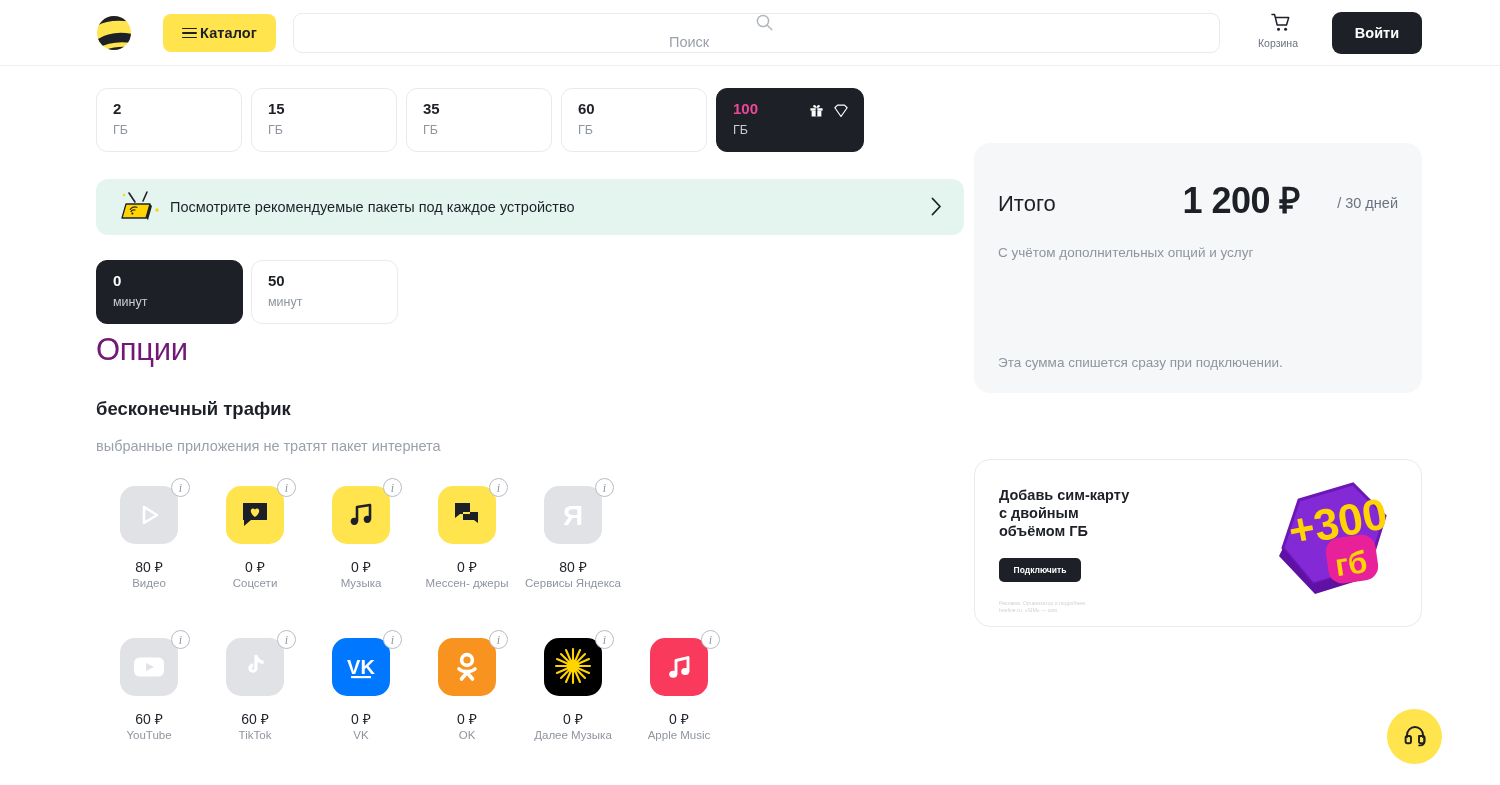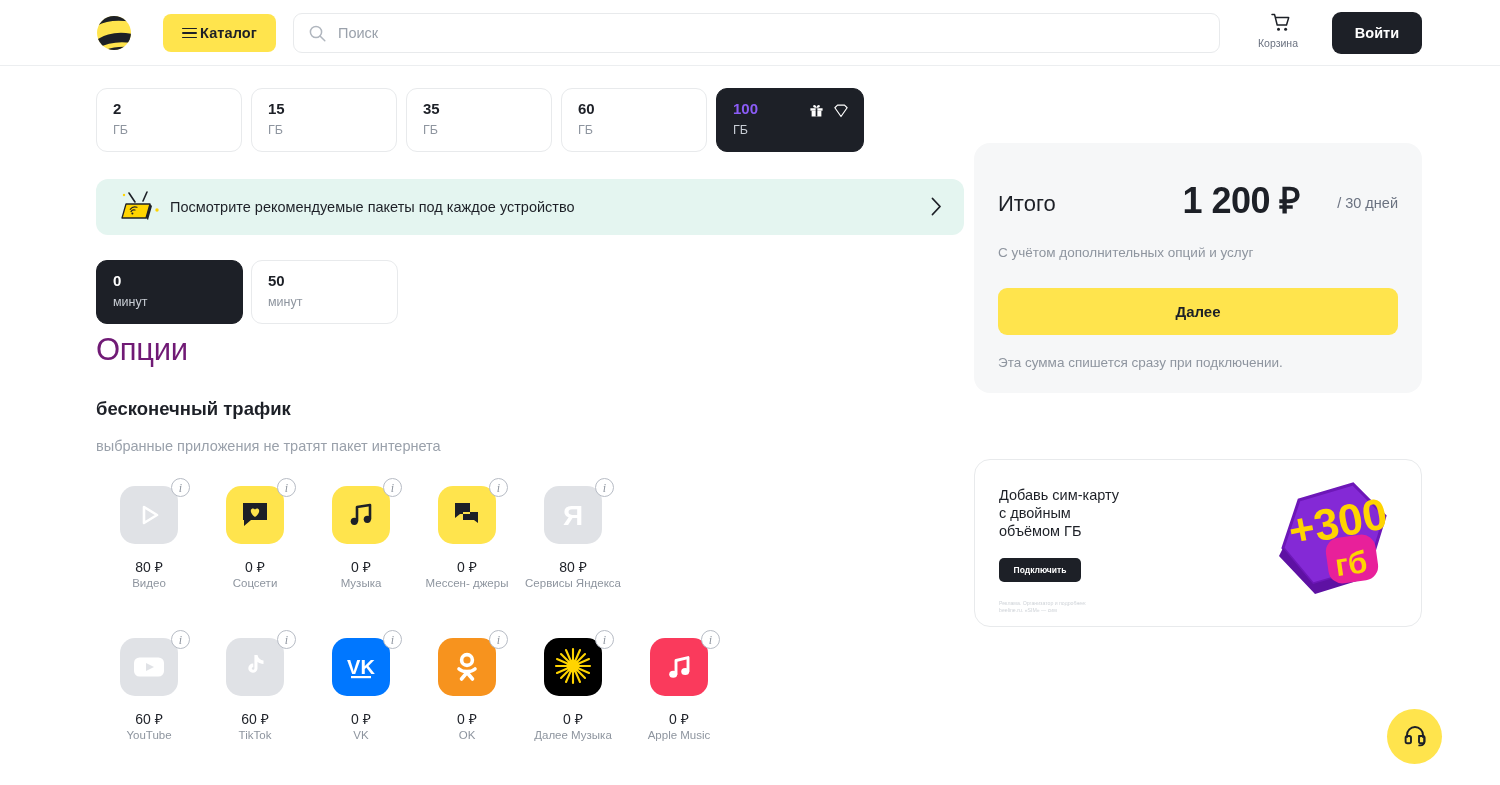--- a/index.html
+++ b/index.html
@@ -47,21 +47,21 @@
     font-size: 14.5px; font-weight: bold; color: #1d2027;
     letter-spacing: .1px;
   }
 
   .search-wrap {
     position: absolute; left: 293px; top: 13px;
     width: 927px; height: 40px;
     border: 1px solid #e8eaec;
     border-radius: 9px;
     background: #fff;
-    display: flex; align-items: center;
+    display: flex; align-items: center; flex-direction: column;
   }
   .search-icon { margin-left: 15px; width: 17px; height: 17px; flex: none; }
   .search-input {
     flex: 1; height: 36px; border: none; outline: none;
     font-family: "Liberation Sans", sans-serif;
     font-size: 14.5px; color: #1d2027; background: transparent;
     padding-left: 12px;
   }
   .search-input::placeholder { color: #9aa1ab; }
 
@@ -90,21 +90,21 @@
     width: 146px; height: 64px;
     border: 1px solid #e8eaec; border-radius: 11px;
     background: #fff;
     padding: 12px 0 0 16px;
     position: relative;
     cursor: pointer;
   }
   .gb-card .num { font-size: 15px; font-weight: bold; color: #1d2027; line-height: 1; }
   .gb-card .unit { font-size: 12.5px; color: #8e959f; margin-top: 7px; }
   .gb-card.active { background: #1d2027; border-color: #1d2027; width: 148px; }
-  .gb-card.active .num { color: #8b5cf6; }
+  .gb-card.active .num { color: #ec4899; }
   .gb-card.active .unit { color: #c9ced5; }
   .gb-card .badges {
     position: absolute; right: 14px; top: 14px;
     display: flex; gap: 9px; align-items: center;
   }
 
   .promo-banner {
     position: absolute; left: 96px; top: 113px;
     width: 868px; height: 56px;
     background: #e4f5f0; border-radius: 12px;
@@ -194,21 +194,21 @@
   .total-hint { position: absolute; left: 24px; top: 212px; font-size: 13.5px; color: #8e959f; }
 
   .ad-card {
     position: absolute; left: 974px; top: 459px;
     width: 448px; height: 168px;
     background: #fff; border: 1px solid #e8eaec; border-radius: 16px;
     overflow: hidden;
   }
   .ad-title {
     position: absolute; left: 24px; top: 26px;
-    font-size: 14.5px; font-weight: normal; color: #1d2027; line-height: 18px;
+    font-size: 14.5px; font-weight: bold; color: #1d2027; line-height: 18px;
     white-space: pre-line;
   }
   .ad-btn {
     position: absolute; left: 24px; top: 98px;
     width: 82px; height: 24px;
     background: #1d2027; color: #fff; border: none; border-radius: 5px;
     font-family: "Liberation Sans", sans-serif;
     font-size: 8.5px; font-weight: bold;
     cursor: pointer;
   }
@@ -544,21 +544,20 @@
 Music</div>
     </div>
   </div>
 </div>
 
 <div class="total-card">
   <div class="total-label">Итого</div>
   <div class="total-amount">1 200 ₽</div>
   <div class="total-period">/ 30 дней</div>
   <div class="total-note">С учётом дополнительных опций и услуг</div>
-  <button class="next-btn">Далее</button>
   <div class="total-hint">Эта сумма спишется сразу при подключении.</div>
 </div>
 
 <div class="ad-card">
   <div class="ad-title">Добавь сим-карту
 с двойным
 объёмом ГБ</div>
   <button class="ad-btn">Подключить</button>
   <div class="ad-legal">Реклама. Организатор и подробнее:
 beeline.ru. «SIM» — сим</div>

